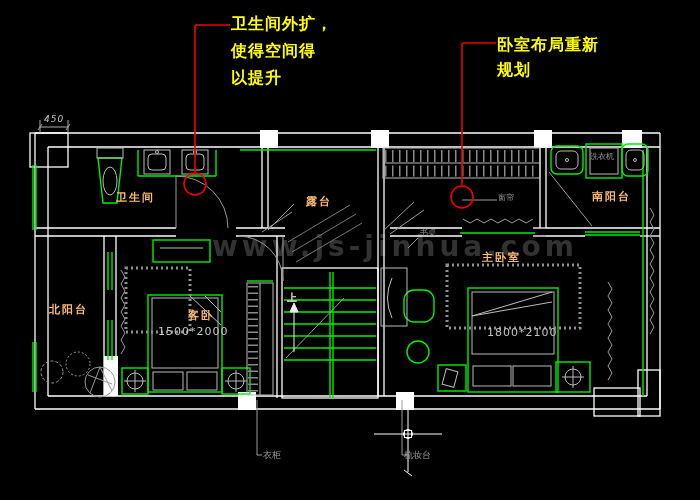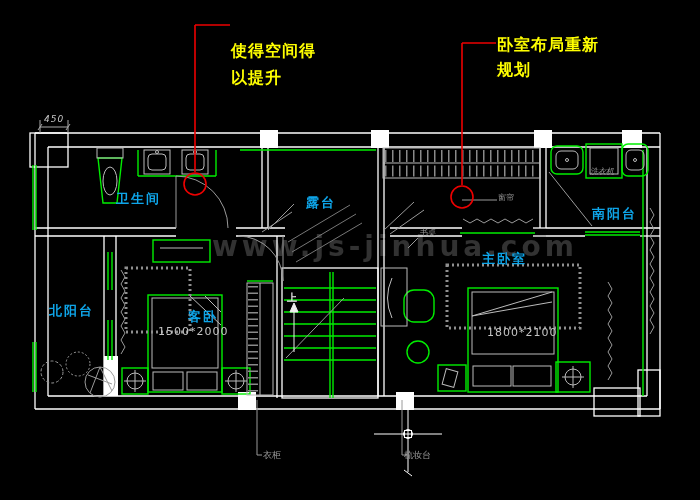--- a/index.html
+++ b/index.html
@@ -1,21 +1,21 @@
 <!DOCTYPE html>
 <html><head>
 <meta charset="utf-8">
 <style>
   html,body{margin:0;padding:0;background:#000;}
   #canvas{position:relative;width:700px;height:500px;background:#000;overflow:hidden;
           font-family:"DejaVu Sans",sans-serif;}
   #canvas svg{position:absolute;left:0;top:0;}
   .lbl{position:absolute;white-space:nowrap;line-height:1;}
   .note{color:#ffff00;font-size:16px;font-weight:bold;letter-spacing:1px;}
-  .room{color:#0ea5e9;font-size:13px;font-weight:bold;letter-spacing:2px;}
+  .room{color:#fdba74;font-size:11px;font-weight:bold;letter-spacing:2px;}
   .small{color:#9a9a9a;font-size:8px;}
   .dim{color:#c4c4c4;font-size:11px;letter-spacing:1px;}
   .up{color:#e8e8e8;font-size:10px;font-weight:bold;}
   .wm-brand{color:#1a1a1a;-webkit-text-stroke:1.2px #3c3c3c;font-size:54px;font-weight:bold;letter-spacing:44px;}
   .wm-url{color:#323232;font-size:28px;font-weight:bold;letter-spacing:4px;}
 </style>
 </head>
 <body>
 
 <div id="canvas">
@@ -257,35 +257,36 @@
     <g stroke="#ee0000" stroke-width="1.6" fill="none">
       <line x1="195" y1="25" x2="230" y2="25"></line>
       <line x1="195" y1="25" x2="195" y2="172"></line>
       <circle cx="195" cy="184" r="11"></circle>
       <line x1="462" y1="43" x2="496" y2="43"></line>
       <line x1="462" y1="43" x2="462" y2="185"></line>
       <circle cx="462" cy="197" r="11"></circle>
     </g>
   </svg>
 
+  <div class="lbl note" style="left:231px;top:16px;">卫生间外扩，</div>
   <div class="lbl note" style="left:231px;top:43px;">使得空间得</div>
   <div class="lbl note" style="left:231px;top:70px;">以提升</div>
   <div class="lbl note" style="left:497px;top:37px;">卧室布局重新</div>
   <div class="lbl note" style="left:497px;top:62px;">规划</div>
 
   <div class="lbl room" style="left:116px;top:192px;">卫生间</div>
   <div class="lbl room" style="left:306px;top:196px;">露台</div>
-  <div class="lbl room" style="left:592px;top:191px;margin-top:16px;">南阳台</div>
+  <div class="lbl room" style="left:592px;top:191px;">南阳台</div>
   <div class="lbl room" style="left:482px;top:252px;">主卧室</div>
   <div class="lbl room" style="left:188px;top:274px;margin-top:36px;">客卧</div>
   <div class="lbl room" style="left:49px;top:304px;">北阳台</div>
 
   <div class="lbl small" style="left:420px;top:229px;text-align:right;">书桌</div>
   <div class="lbl small" style="left:498px;top:194px;">窗帘</div>
-  <div class="lbl small" style="left:590px;top:168px;font-style:italic;">洗衣机</div>
+  <div class="lbl small" style="left:590px;top:153px;">洗衣机</div>
   <div class="lbl small" style="left:263px;top:451px;font-size:9px;">衣柜</div>
   <div class="lbl small" style="left:404px;top:451px;font-size:9px;">梳妆台</div>
 
   <div class="lbl dim" style="left:158px;top:326px;">1500*2000</div>
   <div class="lbl dim" style="left:487px;top:327px;text-align:center;">1800*2100</div>
   <div class="lbl dim" style="left:44px;top:115px;font-size:9px;font-style:italic;">450</div>
 
   <div class="lbl up" style="left:287px;top:293px;">上</div>
 
 </div>

